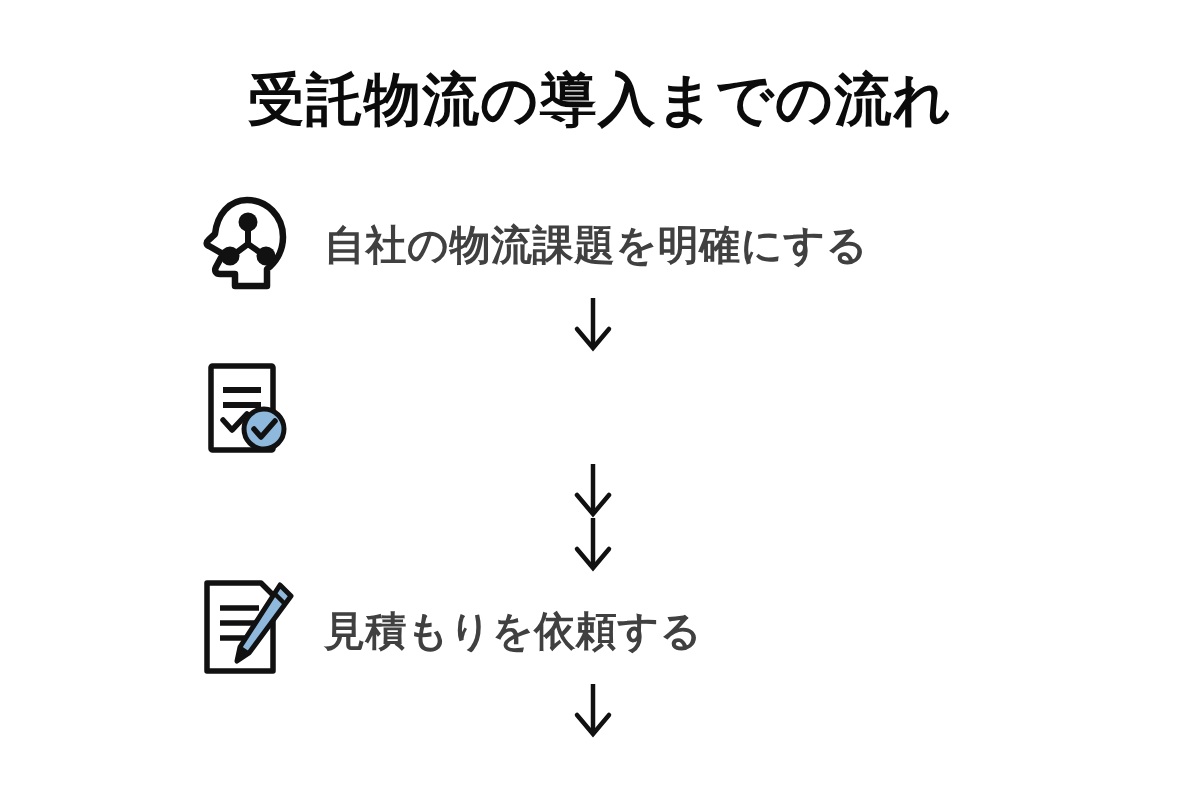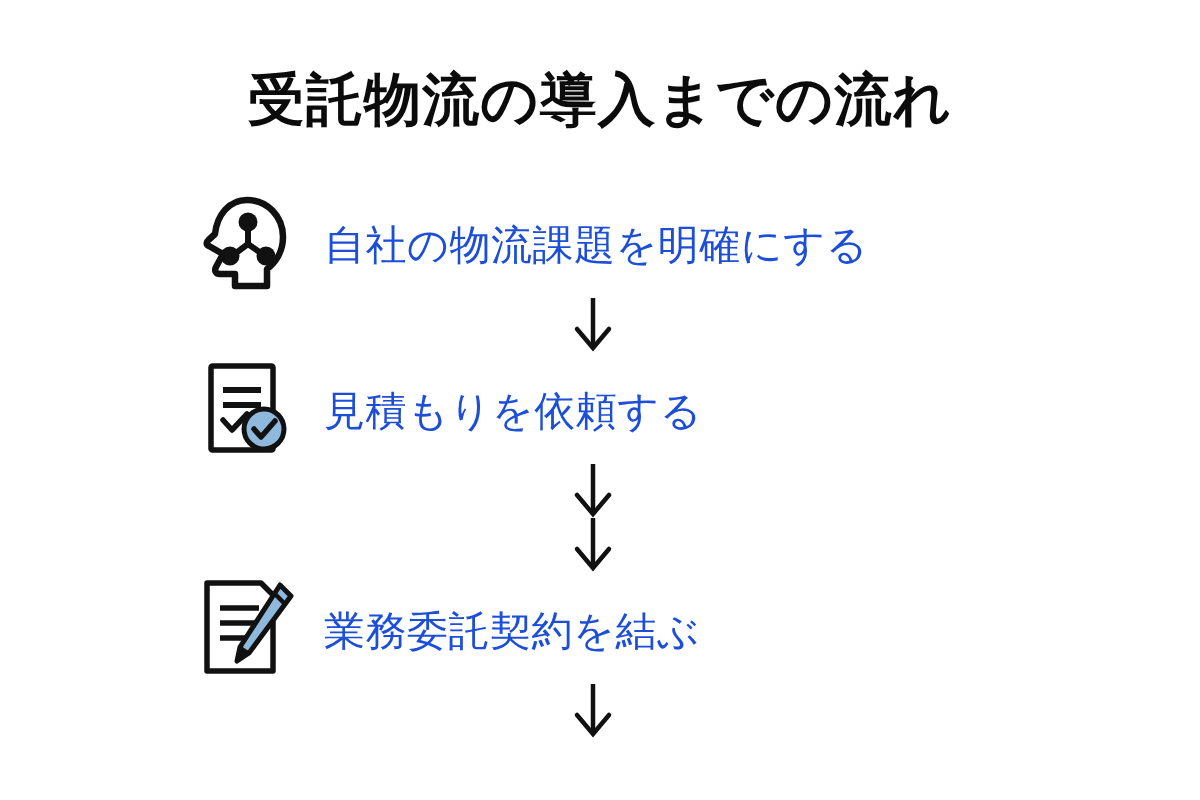--- a/index.html
+++ b/index.html
@@ -59,22 +59,22 @@
     min-width: 150px;
     height: 112px;
     display: flex;
     align-items: center;
     justify-content: center;
   }
   .step-icon svg { display: block; }
 
   .step-label {
     font-size: 41px;
-    font-weight: 400;
-    color: #1d4ed8;
+    font-weight: 700;
+    color: #404040;
     letter-spacing: 0.012em;
     line-height: 1.15;
     white-space: nowrap;
     padding-left: 6px;
     margin-top: 7px;
   }
 
   
   .arrow-row {
     height: 54px;
@@ -136,21 +136,20 @@
           <rect x="22" y="12" width="62" height="84" rx="1.5" fill="#ffffff" stroke="#111111" stroke-width="5.5"></rect>
 
           <path d="M34 36 L72 36 M34 51 L72 51" stroke="#111111" stroke-width="6" stroke-linecap="butt" fill="none"></path>
 
           <path d="M34 66 L43 76 L58 60" stroke="#111111" stroke-width="5.5" fill="none" stroke-linecap="round" stroke-linejoin="round"></path>
 
           <circle cx="75" cy="75" r="20" fill="#8fb9dc" stroke="#111111" stroke-width="5"></circle>
           <path d="M65 75 L72 83 L86 67" stroke="#111111" stroke-width="5.5" fill="none" stroke-linecap="round" stroke-linejoin="round"></path>
         </svg>
       </div>
-      <div class="step-label">見積もりを依頼する</div>
     </div>
 
     <div class="arrow-row">
       <svg width="46" height="58" viewBox="0 0 46 58" aria-hidden="true">
         <path d="M23 2 L23 50" stroke="#111111" stroke-width="4.5" fill="none"></path>
         <path d="M7 33 L23 52 L39 33" stroke="#111111" stroke-width="4.5" fill="none" stroke-linecap="round"></path>
       </svg>
     </div>
 
 
@@ -169,21 +168,21 @@
 
           <path d="M33 33 L72 33 M33 48 L72 48 M33 63 L60 63" stroke="#111111" stroke-width="5.5" stroke-linecap="butt" fill="none"></path>
 
           <path d="M93 10 L104 21 L62 78 L50 86 L53 72 Z" fill="#8fb9dc" stroke="#111111" stroke-width="5" stroke-linejoin="round"></path>
 
           <path d="M86 17 L97 28" stroke="#111111" stroke-width="4.5" fill="none"></path>
 
           <path d="M53 72 L62 78 L50 86 Z" fill="#111111" stroke="#111111" stroke-width="3" stroke-linejoin="round"></path>
         </svg>
       </div>
-      <div class="step-label">業務委託契約を結ぶ</div>
+      <div class="step-label">見積もりを依頼する</div>
     </div>
 
     <div class="arrow-row">
       <svg width="46" height="58" viewBox="0 0 46 58" aria-hidden="true">
         <path d="M23 2 L23 50" stroke="#111111" stroke-width="4.5" fill="none"></path>
         <path d="M7 33 L23 52 L39 33" stroke="#111111" stroke-width="4.5" fill="none" stroke-linecap="round"></path>
       </svg>
     </div>
 
   </div>

